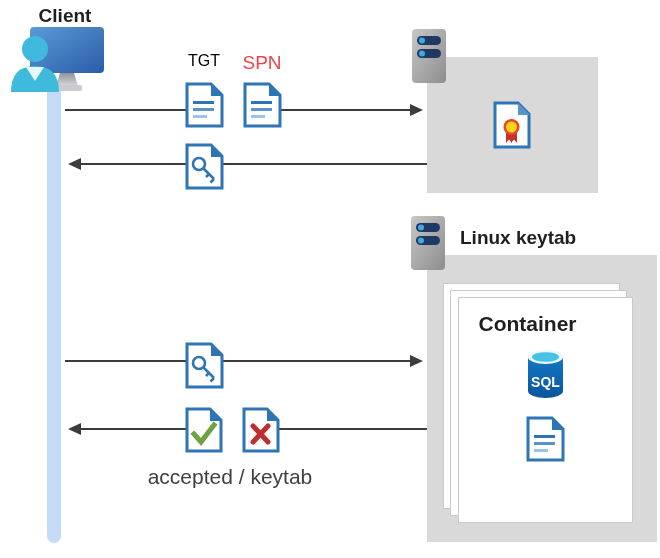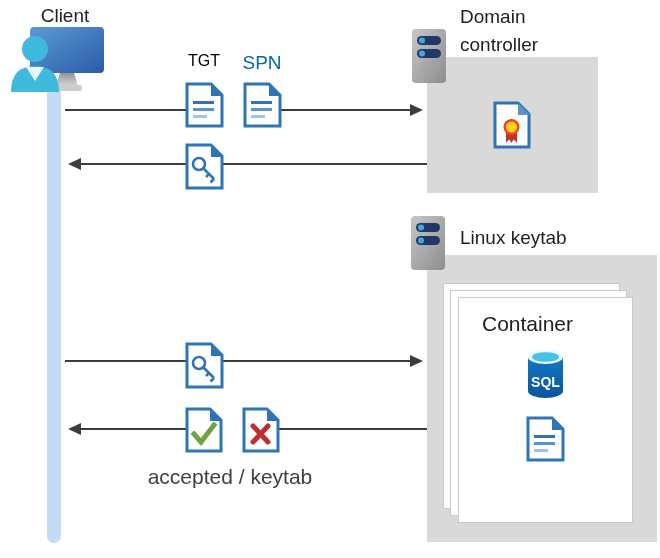--- a/index.html
+++ b/index.html
@@ -1,20 +1,20 @@
 <!DOCTYPE html>
 <html><head>
 <meta charset="utf-8">
 <style>
   *{box-sizing:border-box;margin:0;padding:0}
   html,body{background:#fff}
   body{font-family:"Liberation Sans",sans-serif;}
   .canvas{position:relative;width:660px;height:558px;background:#fff;overflow:hidden}
   .lbl{position:absolute;color:#1f1f1f}
-  .bold{font-weight:400}
+  .bold{font-weight:700}
   .center{text-align:center}
   .line{position:absolute;height:2px;background:#3c3c3c}
   .head-r{position:absolute;width:0;height:0;border-left:13px solid #3c3c3c;border-top:6px solid transparent;border-bottom:6px solid transparent}
   .head-l{position:absolute;width:0;height:0;border-right:13px solid #3c3c3c;border-top:6px solid transparent;border-bottom:6px solid transparent}
   .gray-box{position:absolute;background:#d9d9d9}
   .card{position:absolute;background:#fff;border:1px solid #c9c9c9;width:177px;height:226px}
   .lifeline{position:absolute;left:47px;top:90px;width:14px;height:453px;background:#c3dbf6;border-radius:3px 3px 7px 7px;z-index:1}
   .doc{position:absolute;z-index:3}
   .icon-layer{position:absolute;z-index:4}
   .z2{z-index:2}
@@ -67,21 +67,21 @@
     <div class="head-r z2" style="left:410px;top:355px"></div>
   </div>
 
   <div>
     <div class="head-l z2" style="left:68px;top:423px"></div>
     <div class="line z2" style="left:80px;top:428px;width:108px"></div>
     <div class="line z2" style="left:278px;top:428px;width:149px"></div>
   </div>
 
   <div class="lbl center" style="left:180px;top:52px;width:48px;font-size:16px;color:#000000">TGT</div>
-  <div class="lbl center" style="left:238px;top:52px;width:48px;font-size:19px;color:#0369a1">SPN</div>
+  <div class="lbl center" style="left:238px;top:52px;width:48px;font-size:19px;color:#ef4444">SPN</div>
   <div class="lbl center" style="left:120px;top:465px;width:220px;font-size:21px;color:#404040">accepted / keytab</div>
 
   <svg class="doc" style="left:185px;top:82px" width="39" height="46" viewBox="0 0 39 46">
     <path d="M2 2 H26 L37 13 V44 H2 Z" fill="#fff" stroke="#2E75B6" stroke-width="3"></path>
     <polygon points="26,2 26,14 38,14" fill="#2E75B6"></polygon>
     <rect x="8" y="19" width="21" height="3" fill="#2E75B6"></rect>
     <rect x="8" y="26" width="21" height="3" fill="#5b93c9"></rect>
     <rect x="8" y="33" width="14" height="3" fill="#9DC3E6"></rect>
   </svg>
 
@@ -130,21 +130,20 @@
         <stop offset="0" stop-color="#c7c7c7"></stop>
           <stop offset="1" stop-color="#8d8d8d"></stop>
       </linearGradient>
     </defs>
     <rect x="1" y="1" width="34" height="54" rx="4" fill="url(#srvGrad1)"></rect>
     <rect x="6" y="8" width="24" height="9" rx="4.5" fill="#1F3864"></rect>
     <circle cx="11" cy="12.5" r="3" fill="#41A9E1"></circle>
     <rect x="6" y="21" width="24" height="9" rx="4.5" fill="#1F3864"></rect>
     <circle cx="11" cy="25.5" r="3" fill="#41A9E1"></circle>
   </svg>
-  <div class="lbl bold" style="left:460px;top:3px;width:125px;font-size:19px;line-height:1.45">Domain controller</div>
 
   <svg class="doc" style="left:493px;top:101px" width="38" height="48" viewBox="0 0 38 48">
     <path d="M2 2 H25 L36 13 V46 H2 Z" fill="#fff" stroke="#2E75B6" stroke-width="3"></path>
     <polygon points="25,2 25,14 37,14" fill="#5b93c9"></polygon>
     <g>
       <polygon points="13,30 19,30 19,42 16,38.5 13,42" fill="#C2342C"></polygon>
       <polygon points="18,30 24,30 24,42 21,38.5 18,42" fill="#C2342C"></polygon>
       <circle cx="18.5" cy="26" r="8" fill="#E8491F"></circle>
       <circle cx="18.5" cy="26" r="5.5" fill="#FFD21E"></circle>
     </g>

